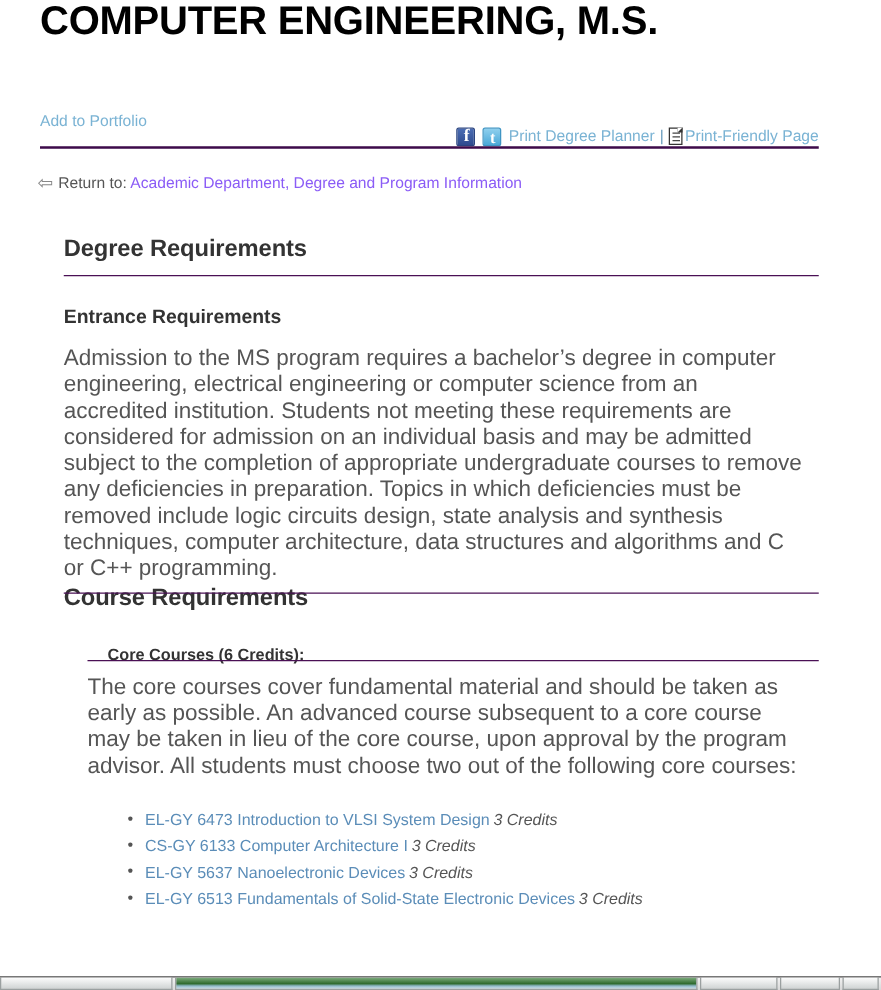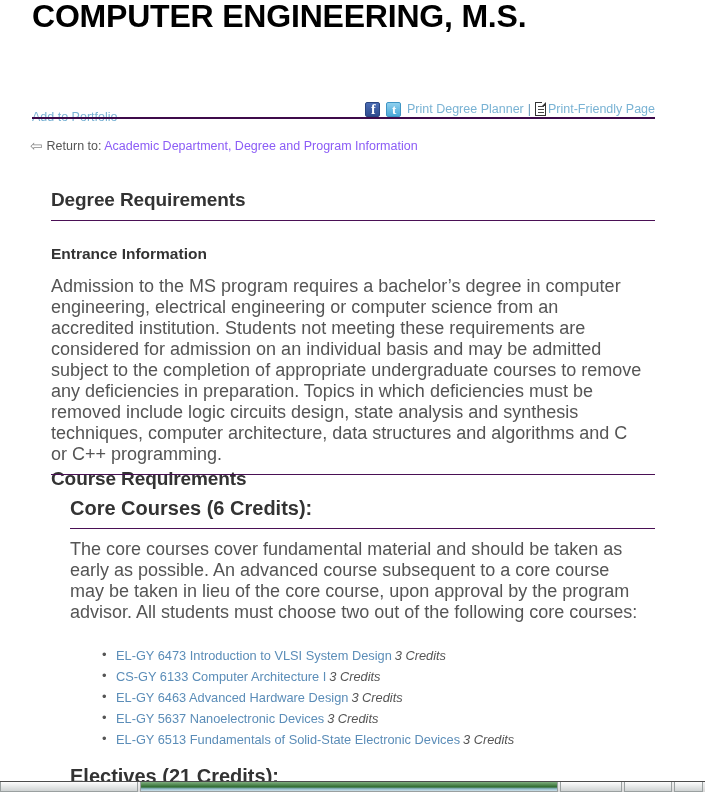--- a/index.html
+++ b/index.html
@@ -50,21 +50,20 @@
   }
   .add-portfolio {
     position: absolute;
     left: 0;
     top: 0;
     font-size: 12.5px;
     color: #7ab3d4;
     text-decoration: none;
     line-height: 18px;
     white-space: nowrap;
-    margin-top: 20px;
   }
   .share-group {
     position: absolute;
     right: 0;
     top: 12px;
     display: flex;
     align-items: center;
     gap: 0;
     font-size: 12.5px;
     line-height: 18px;
@@ -198,22 +197,22 @@
     left: 51px;
     margin: 0;
     font-size: 15.5px;
     font-weight: bold;
     color: #333333;
     line-height: 20px;
   }
   .sec-h4 {
     position: absolute;
     left: 70px;
-    margin: 0;
-    font-size: 20px;
+    margin: 16px;
+    font-size: 13px;
     font-weight: bold;
     color: #333333;
     line-height: 20px;
   }
 
   
   .body-text {
     position: absolute;
     margin: 0;
     font-size: 18px;
@@ -307,43 +306,40 @@
   <div class="rule-purple" style="top:117px;"></div>
 
   <div class="return-row">
     <span class="back-arrow">⇦</span><span class="return-label">Return to:</span>
     <a class="return-link" href="#">Academic Department, Degree and Program Information</a>
   </div>
 
   <h2 class="sec-h2" style="top:188px;">Degree Requirements</h2>
   <div class="rule-purple thin" style="top:220px; left:51px; width:604px;"></div>
 
-  <h3 class="sec-h3" style="top:244px;">Entrance Information</h3>
+  <h3 class="sec-h3" style="top:244px;">Entrance Requirements</h3>
 
   <p class="body-text" style="left:51px; top:276px; width:592px;">Admission to the MS program requires a bachelor’s degree in computer engineering, electrical engineering or computer science from an accredited institution. Students not meeting these requirements are considered for admission on an individual basis and may be admitted subject to the completion of appropriate undergraduate courses to remove any deficiencies in preparation. Topics in which deficiencies must be removed include logic circuits design, state analysis and synthesis techniques, computer architecture, data structures and algorithms and C or C++ programming.</p>
 
   <h2 class="sec-h2" style="top:467px;">Course Requirements</h2>
   <div class="rule-purple thin" style="top:474px; left:51px; width:604px;"></div>
 
   <h3 class="sec-h4" style="top:498px;">Core Courses (6 Credits):</h3>
   <div class="rule-purple thin" style="top:528px; left:70px; width:585px;"></div>
 
   <p class="body-text" style="left:70px; top:539px; width:573px;">The core courses cover fundamental material and should be taken as early as possible. An advanced course subsequent to a core course may be taken in lieu of the core course, upon approval by the program advisor. All students must choose two out of the following core courses:</p>
 
   <ul class="course-list">
     <li>
       <a class="course-link" href="#">EL-GY 6473 Introduction to VLSI System Design</a><span class="credits">3 Credits</span>
     </li>
     <li>
       <a class="course-link" href="#">CS-GY 6133 Computer Architecture I</a><span class="credits">3 Credits</span>
     </li>
     <li>
-      <a class="course-link" href="#">EL-GY 6463 Advanced Hardware Design</a><span class="credits">3 Credits</span>
-    </li>
-    <li>
       <a class="course-link" href="#">EL-GY 5637 Nanoelectronic Devices</a><span class="credits">3 Credits</span>
     </li>
     <li>
       <a class="course-link" href="#">EL-GY 6513 Fundamentals of Solid-State Electronic Devices</a><span class="credits">3 Credits</span>
     </li>
   </ul>
 
   <h3 class="sec-h4" style="top:766px;">Electives (21 Credits):</h3>
 
 </div>

